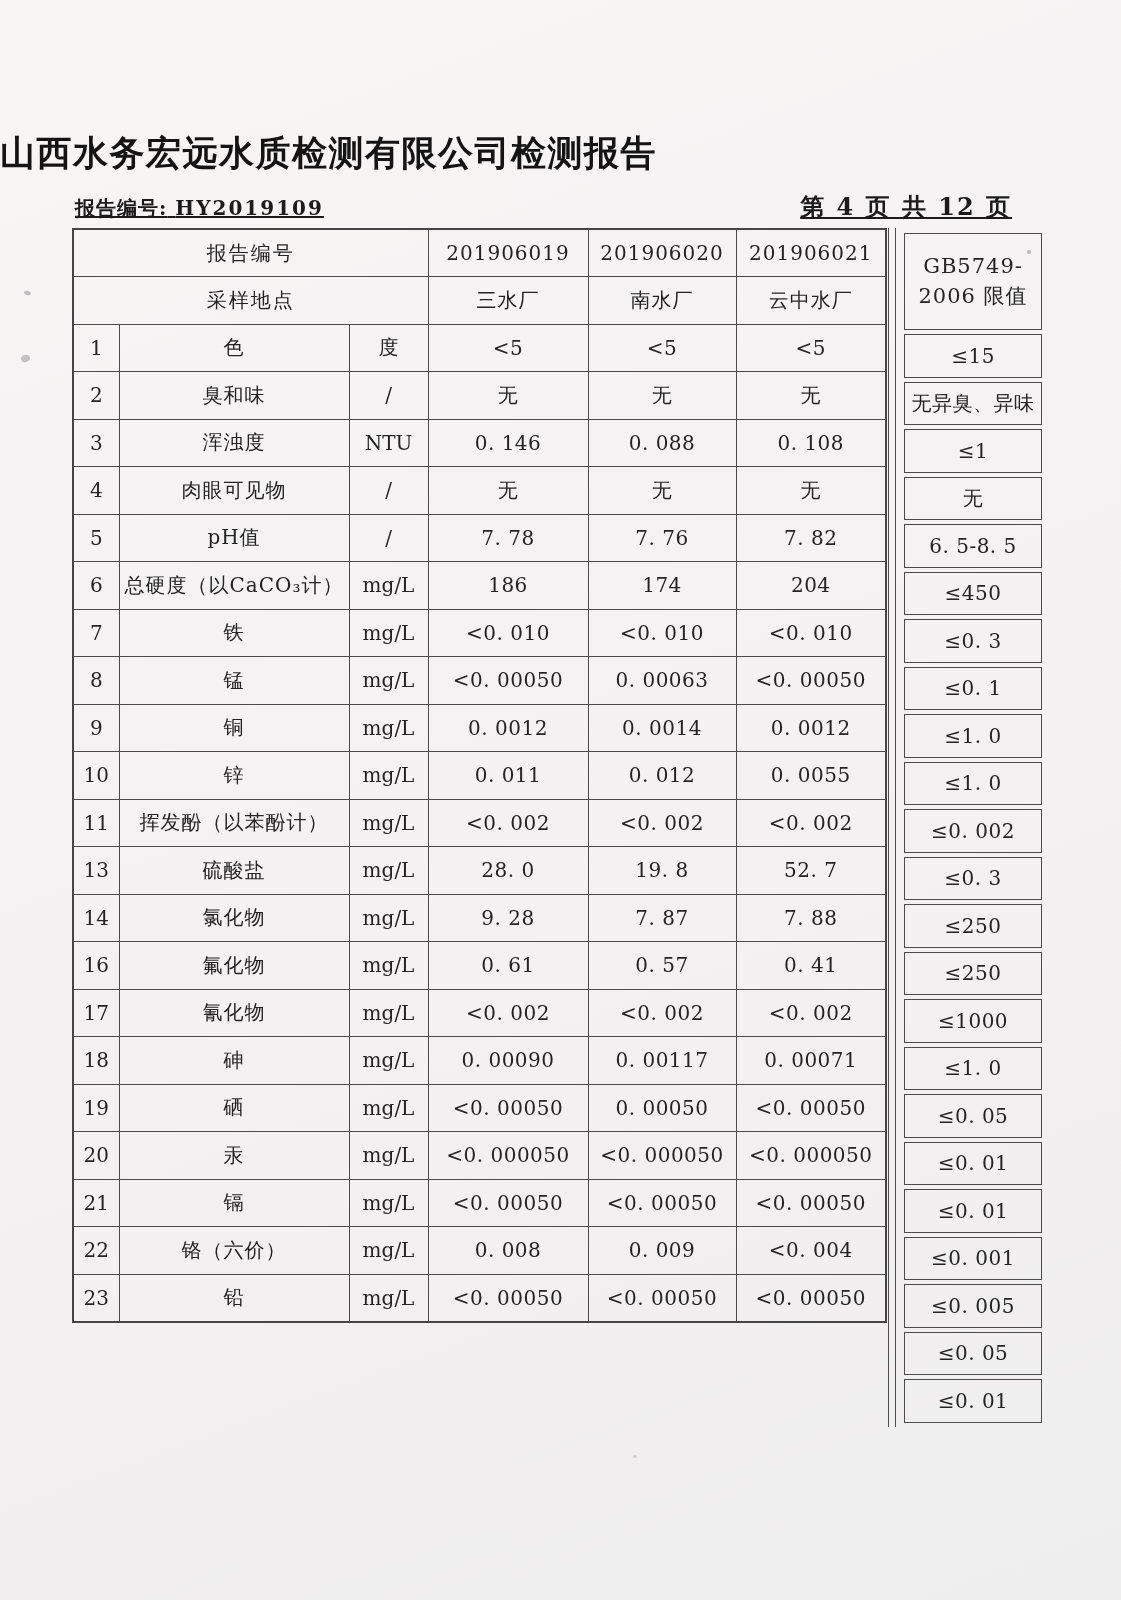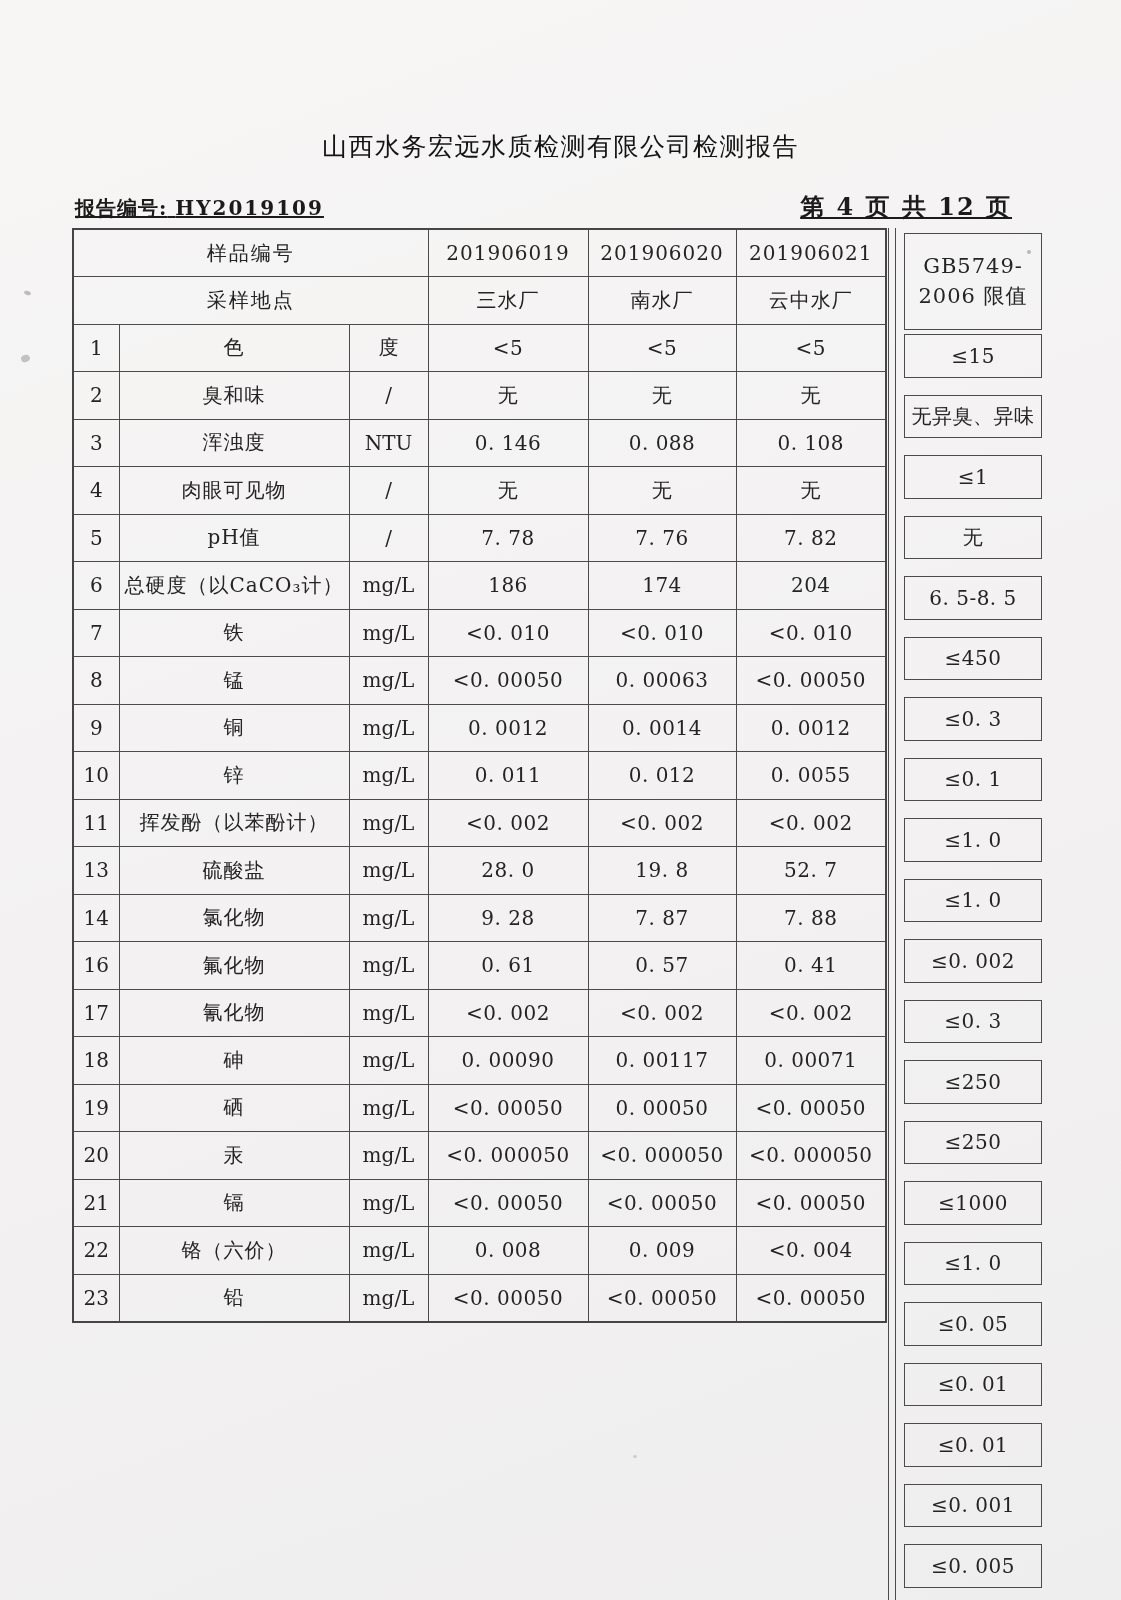--- a/index.html
+++ b/index.html
@@ -8,23 +8,23 @@
     position: relative;
     width: 1121px; height: 1600px;
     margin: 0 auto;
     background: linear-gradient(160deg, #f7f6f5 0%, #f3f1f2 55%, #efeeef 100%);
     font-family: "DejaVu Serif", serif;
     color: #222;
     overflow: hidden;
   }
   .title {
     position: absolute; top: 130px; left: 0; right: 0;
-    margin: 0; text-align: center;
+    margin: 0; text-align: left;
     font-family: "Liberation Sans", sans-serif;
-    font-weight: normal; font-size: 25px; letter-spacing: 1.5px;
+    font-weight: bold; font-size: 35px; letter-spacing: 1.5px;
     color: #141414;
   }
   .meta-row {
     position: absolute; top: 191px; left: 75px; width: 937px;
     display: flex; justify-content: space-between; align-items: baseline;
     font-size: 20px; color: #1b1b1b; text-decoration: underline;
   }
   .report-no { font-weight: 600; letter-spacing: 1px; }
   .report-no .num { font-weight: 600; letter-spacing: 2px; }
   .page-indicator { font-weight: 600; letter-spacing: 2px; font-size: 24px; }
@@ -65,21 +65,21 @@
     font-size: 20px; color: #242424;
   }
   .limit-header {
     height: 97px; margin-bottom: 4px;
     border: 1.6px solid #4b4b4b;
     display: flex; flex-direction: column; justify-content: center; align-items: center;
     gap: 4px; font-size: 21px; letter-spacing: 1px;
     background: transparent;
   }
   .limit-cell {
-    height: 43.5px; margin-bottom: 17px;
+    height: 43.5px; margin-bottom: 4px;
     border: 1.6px solid #4b4b4b;
     display: flex; align-items: center; justify-content: center;
     white-space: nowrap; letter-spacing: 0.5px;
   }
   .speck { position: absolute; border-radius: 50%; background: #8f8d92; }
   .speck.s1 { left: 24px; top: 291px; width: 7px; height: 4px; opacity: .55; transform: rotate(20deg); }
   .speck.s2 { left: 21px; top: 355px; width: 9px; height: 7px; opacity: .5; transform: rotate(-15deg); }
   .speck.s3 { left: 1027px; top: 250px; width: 4px; height: 4px; opacity: .6; }
   .speck.s4 { left: 633px; top: 1455px; width: 4px; height: 3px; opacity: .35; }
 </style>
@@ -104,21 +104,21 @@
       <colgroup>
         <col style="width:46px">
           <col style="width:230px">
           <col style="width:79px">
         <col style="width:160px">
           <col style="width:148px">
           <col style="width:150px">
       </colgroup>
       <tbody id="main-tbody">
         <tr class="r">
-          <td class="c-merged" colspan="3">样品编号</td>
+          <td class="c-merged" colspan="3">报告编号</td>
           <td class="c-hval">201906019</td>
           <td class="c-hval">201906020</td>
           <td class="c-hval">201906021</td>
         </tr>
         <tr class="r">
           <td class="c-merged" colspan="3">采样地点</td>
           <td class="c-hval">三水厂</td>
           <td class="c-hval">南水厂</td>
           <td class="c-hval">云中水厂</td>
         </tr>

